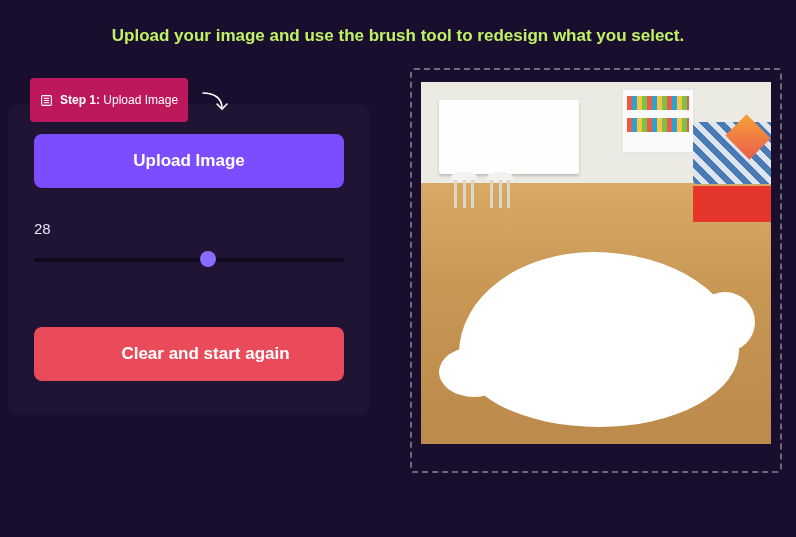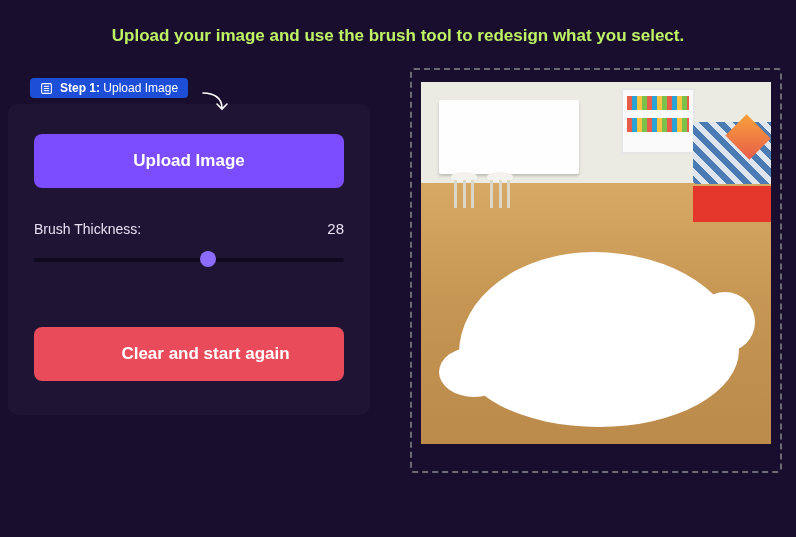--- a/index.html
+++ b/index.html
@@ -24,27 +24,27 @@
       padding: 20px 0 0 8px;
     }
     .left-panel {
       width: 362px;
       position: relative;
     }
     .step-tag {
       position: absolute;
       top: 12px;
       left: 22px;
-      background: #1d4ed8;
+      background: #be185d;
       color: #fff;
       display: flex;
       align-items: center;
       gap: 7px;
       font-size: 12px;
-      padding: 3px 10px;
+      padding: 15px 10px;
       border-radius: 4px;
       z-index: 2;
     }
     .step-tag .icon {
       display: inline-flex;
     }
     .step-tag .step-label strong { font-weight: 700; }
     .arrow {
       position: absolute;
       top: 24px;
@@ -225,21 +225,20 @@
         <path d="M3 3 C 14 3, 22 8, 22 18"></path>
         <path d="M17 14 L22 19 L27 14"></path>
       </svg>
     </span>
 
     <div class="card">
 
       <button class="btn btn-primary">Upload Image</button>
 
       <div class="brush-row">
-        <span>Brush Thickness:</span>
         <span class="val">28</span>
       </div>
 
       <div class="slider-wrap">
         <div class="slider-track"></div>
         <div class="slider-thumb" style="left:56%"></div>
       </div>
 
       <button class="btn btn-danger">Clear and start again</button>
 

